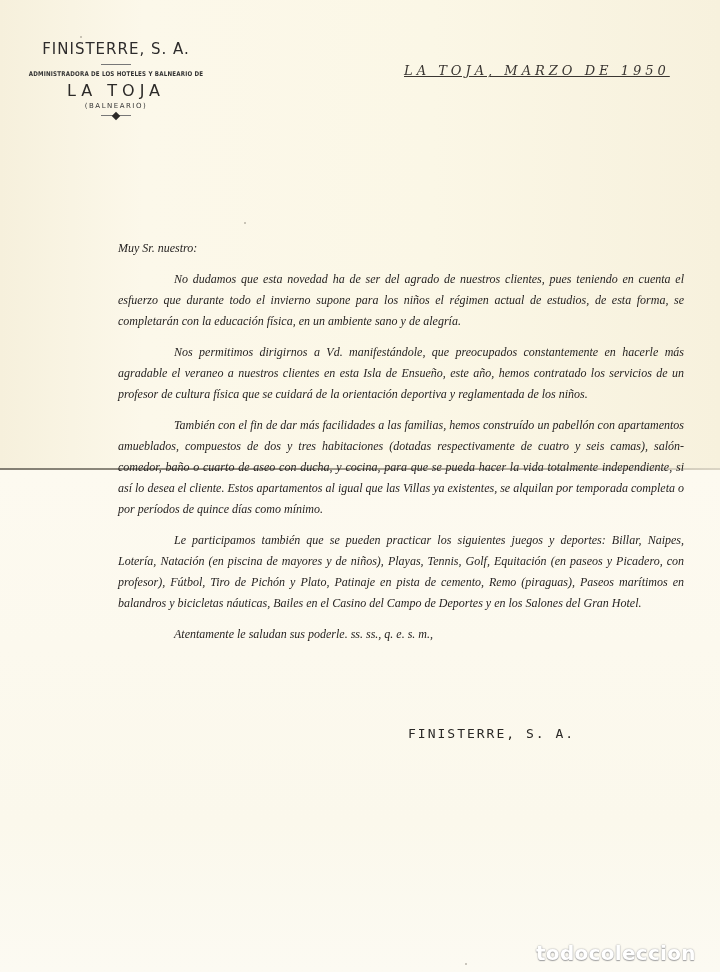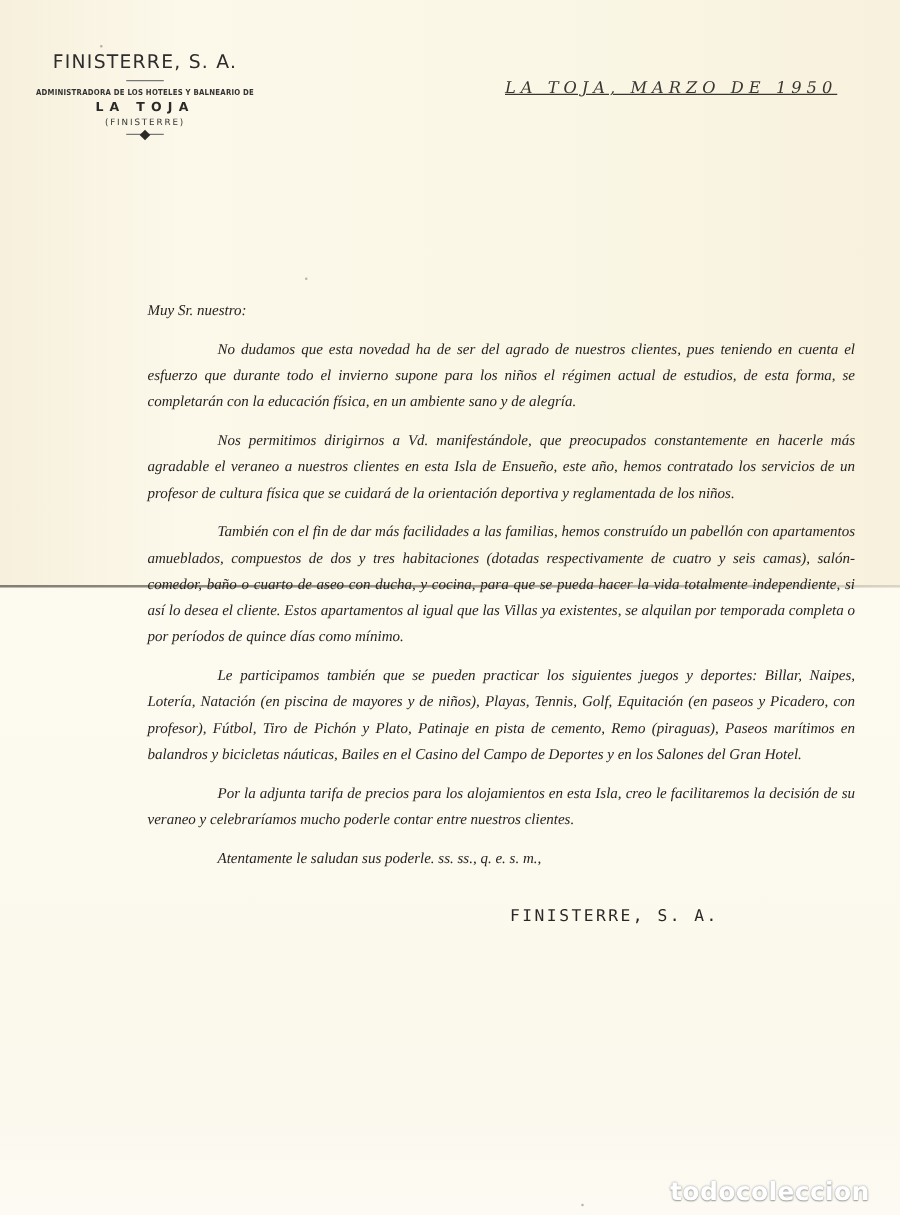--- a/index.html
+++ b/index.html
@@ -29,22 +29,22 @@
       font-family: "DejaVu Sans", sans-serif; font-size: 15px; letter-spacing: 1px;
       color: #2e2c2c; font-weight: normal;
     }
     .lh-rule { width: 30px; height: 1px; background: #777; margin: 6px auto 5px; }
     .lh-admin {
       font-family: "DejaVu Sans Condensed", "DejaVu Sans", sans-serif; font-size: 6.5px;
       font-weight: bold; letter-spacing: 0.2px; color: #333; white-space: nowrap;
       transform: scaleX(0.95);
     }
     .lh-place {
-      font-family: "DejaVu Sans", sans-serif; font-size: 10px; letter-spacing: 5px;
-      margin-top: 3px; color: #2c2a28; font-weight: bold;
+      font-family: "DejaVu Sans", sans-serif; font-size: 16px; letter-spacing: 5px;
+      margin-top: 3px; color: #2c2a28;
     }
     .lh-province {
       font-family: "DejaVu Sans", sans-serif; font-size: 7px; letter-spacing: 1.5px;
       margin-top: 2px; color: #333;
     }
     .lh-rule2 { width: 30px; height: 1px; background: #777; margin: 5px auto 0; }
     .lh-diamond {
       width: 6px; height: 6px; background: #2c2a28; transform: rotate(45deg);
       margin: -3px auto 0;
     }
@@ -79,34 +79,33 @@
 
 <div class="page">
   <div class="page-lower"></div>
   <div class="fold"></div>
 
   <div class="letterhead">
     <div class="lh-company">FINISTERRE, S. A.</div>
     <div class="lh-rule"></div>
     <div class="lh-admin">ADMINISTRADORA DE LOS HOTELES Y BALNEARIO DE</div>
     <div class="lh-place">LA TOJA</div>
-    <div class="lh-province">(FINISTERRE)</div>
+    <div class="lh-province">(BALNEARIO)</div>
     <div class="lh-rule2"></div>
     <div class="lh-diamond"></div>
   </div>
 
   <div class="dateline">LA TOJA, MARZO DE 1950</div>
 
   <div class="body-text">
     <p class="salutation">Muy Sr. nuestro:</p>
     <p class="para">No dudamos que esta novedad ha de ser del agrado de nuestros clientes, pues teniendo en cuenta el esfuerzo que durante todo el invierno supone para los niños el régimen actual de estudios, de esta forma, se completarán con la educación física, en un ambiente sano y de alegría.</p>
     <p class="para">Nos permitimos dirigirnos a Vd. manifestándole, que preocupados constantemente en hacerle más agradable el veraneo a nuestros clientes en esta Isla de Ensueño, este año, hemos contratado los servicios de un profesor de cultura física que se cuidará de la orientación deportiva y reglamentada de los niños.</p>
     <p class="para">También con el fin de dar más facilidades a las familias, hemos construído un pabellón con apartamentos amueblados, compuestos de dos y tres habitaciones (dotadas respectivamente de cuatro y seis camas), salón-comedor, baño o cuarto de aseo con ducha, y cocina, para que se pueda hacer la vida totalmente independiente, si así lo desea el cliente. Estos apartamentos al igual que las Villas ya existentes, se alquilan por temporada completa o por períodos de quince días como mínimo.</p>
     <p class="para">Le participamos también que se pueden practicar los siguientes juegos y deportes: Billar, Naipes, Lotería, Natación (en piscina de mayores y de niños), Playas, Tennis, Golf, Equitación (en paseos y Picadero, con profesor), Fútbol, Tiro de Pichón y Plato, Patinaje en pista de cemento, Remo (piraguas), Paseos marítimos en balandros y bicicletas náuticas, Bailes en el Casino del Campo de Deportes y en los Salones del Gran Hotel.</p>
-    <p class="para">Por la adjunta tarifa de precios para los alojamientos en esta Isla, creo le facilitaremos la decisión de su veraneo y celebraríamos mucho poderle contar entre nuestros clientes.</p>
     <p class="para noindent-closing">Atentamente le saludan sus poderle. ss. ss., q. e. s. m.,</p>
   </div>
 
   <div class="signature">FINISTERRE, S. A.</div>
 
   <div class="speck" style="left:80px;top:36px;"></div>
   <div class="speck" style="left:244px;top:222px;"></div>
   <div class="speck" style="left:465px;top:963px;"></div>
 
   <div class="watermark">todocoleccion</div>

